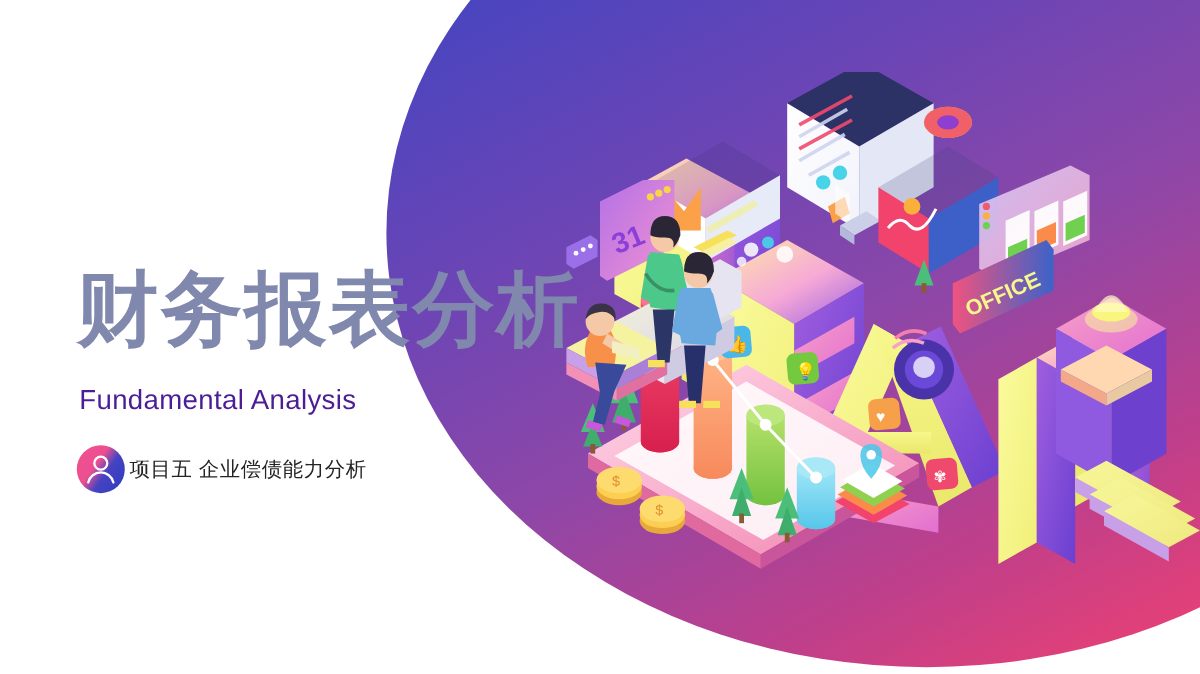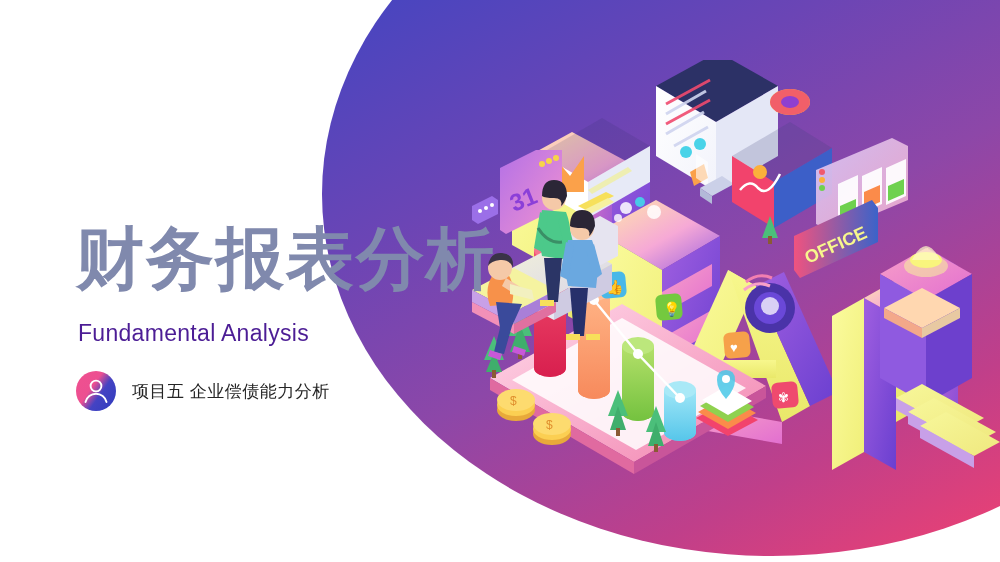--- a/index.html
+++ b/index.html
@@ -6,28 +6,28 @@
   body{width:1000px;height:562px;overflow:hidden;
        font-family:"Liberation Sans","DejaVu Sans",sans-serif;}
   .slide{position:relative;width:1000px;height:562px;background:#ffffff;overflow:hidden;}
 
   
   .blob-wrap{position:absolute;inset:0;overflow:hidden;pointer-events:none;}
   .blob{position:absolute;left:322px;top:-168px;width:900px;height:724px;border-radius:50%;
         background:linear-gradient(152deg,#2f57c9 0%,#4a45bf 17%,#6b45b5 36%,#8d47a8 54%,#c03f8a 74%,#f3416f 92%,#fa4470 100%);}
 
   
-  .text-col{position:absolute;left:76px;top:222px;width:430px;}
+  .text-col{position:absolute;left:64px;top:222px;width:430px;}
   .title{font-size:68px;line-height:1.06;font-weight:700;color:#8089ad;letter-spacing:2px;margin:0;}
   .subtitle{font-size:23px;color:#4c1d95;margin:26px 0 0 2px;font-weight:400;letter-spacing:.3px;}
   .proj-row{display:flex;align-items:center;margin-top:24px;}
   .avatar{width:40px;height:40px;border-radius:50%;flex:0 0 40px;position:relative;overflow:hidden;
           background:linear-gradient(125deg,#f0508f 0%,#ec4f91 40%,#4443c3 60%,#2f3bbd 100%);}
   .avatar svg{position:absolute;left:0;top:0;}
-  .proj-text{font-size:17px;color:#242424;margin-left:16px;letter-spacing:.5px;}
+  .proj-text{font-size:17px;color:#242424;margin-left:4px;letter-spacing:.5px;}
 
   
   .illus{position:absolute;left:460px;top:60px;width:540px;height:440px;}
   .illus svg{display:block;}
 </style>
 </head>
 <body>
 
 <div class="slide">
 

